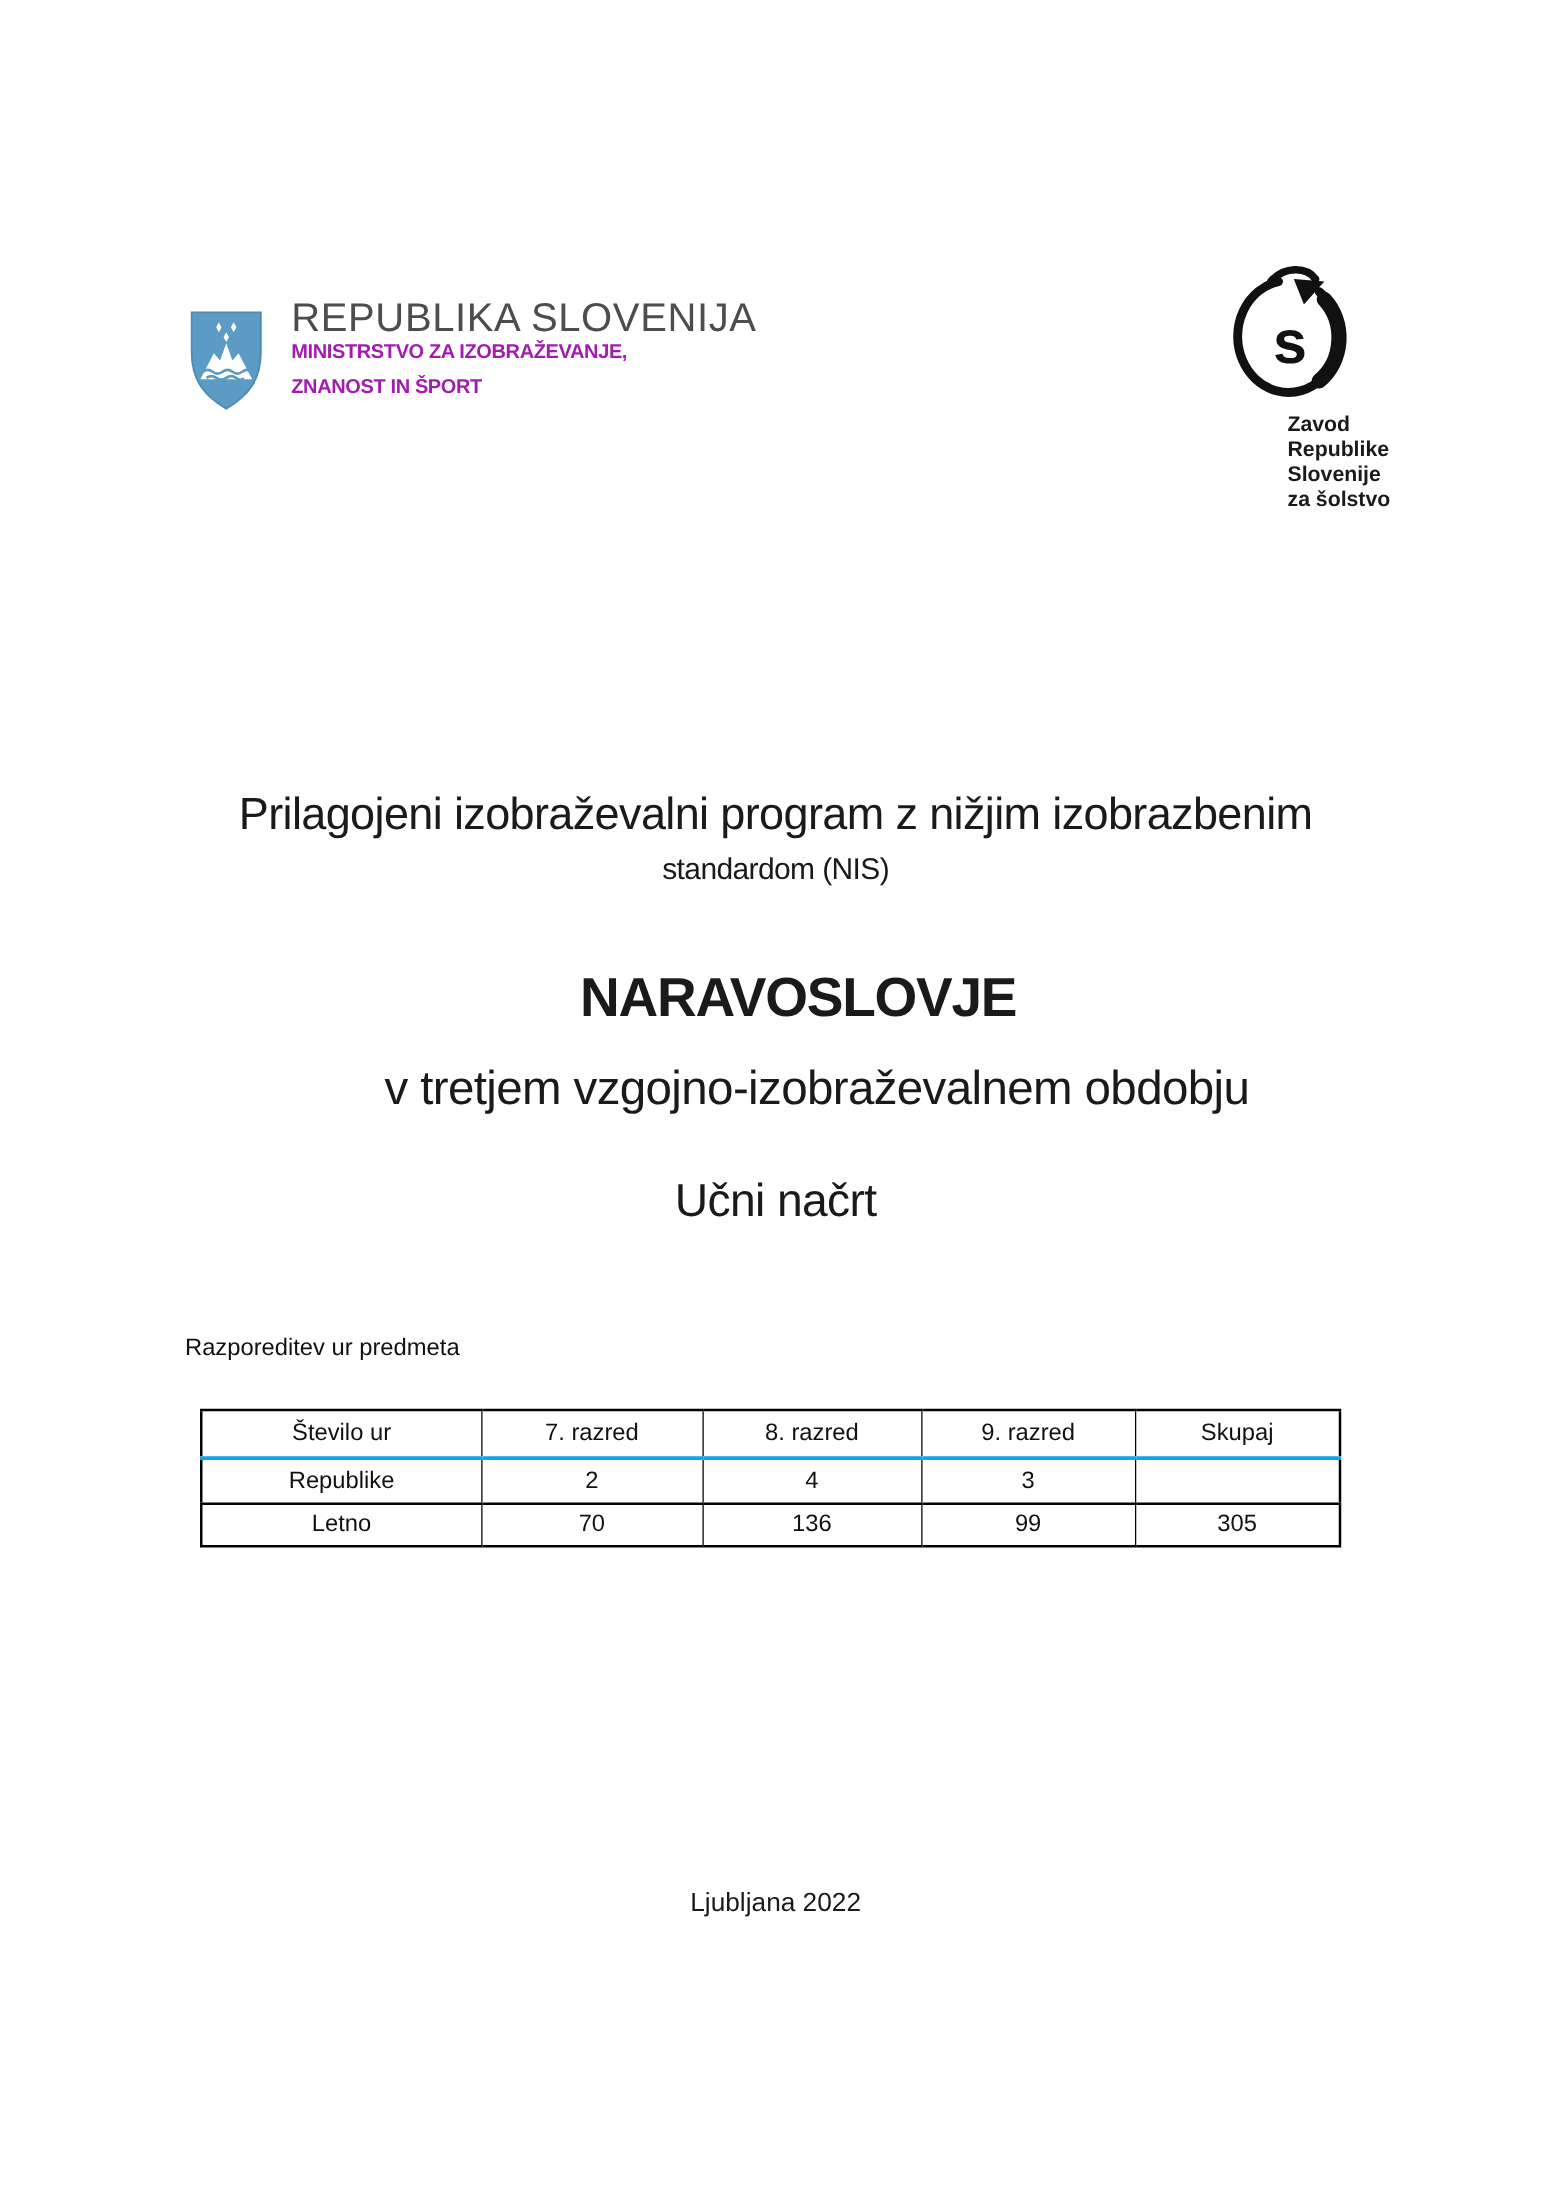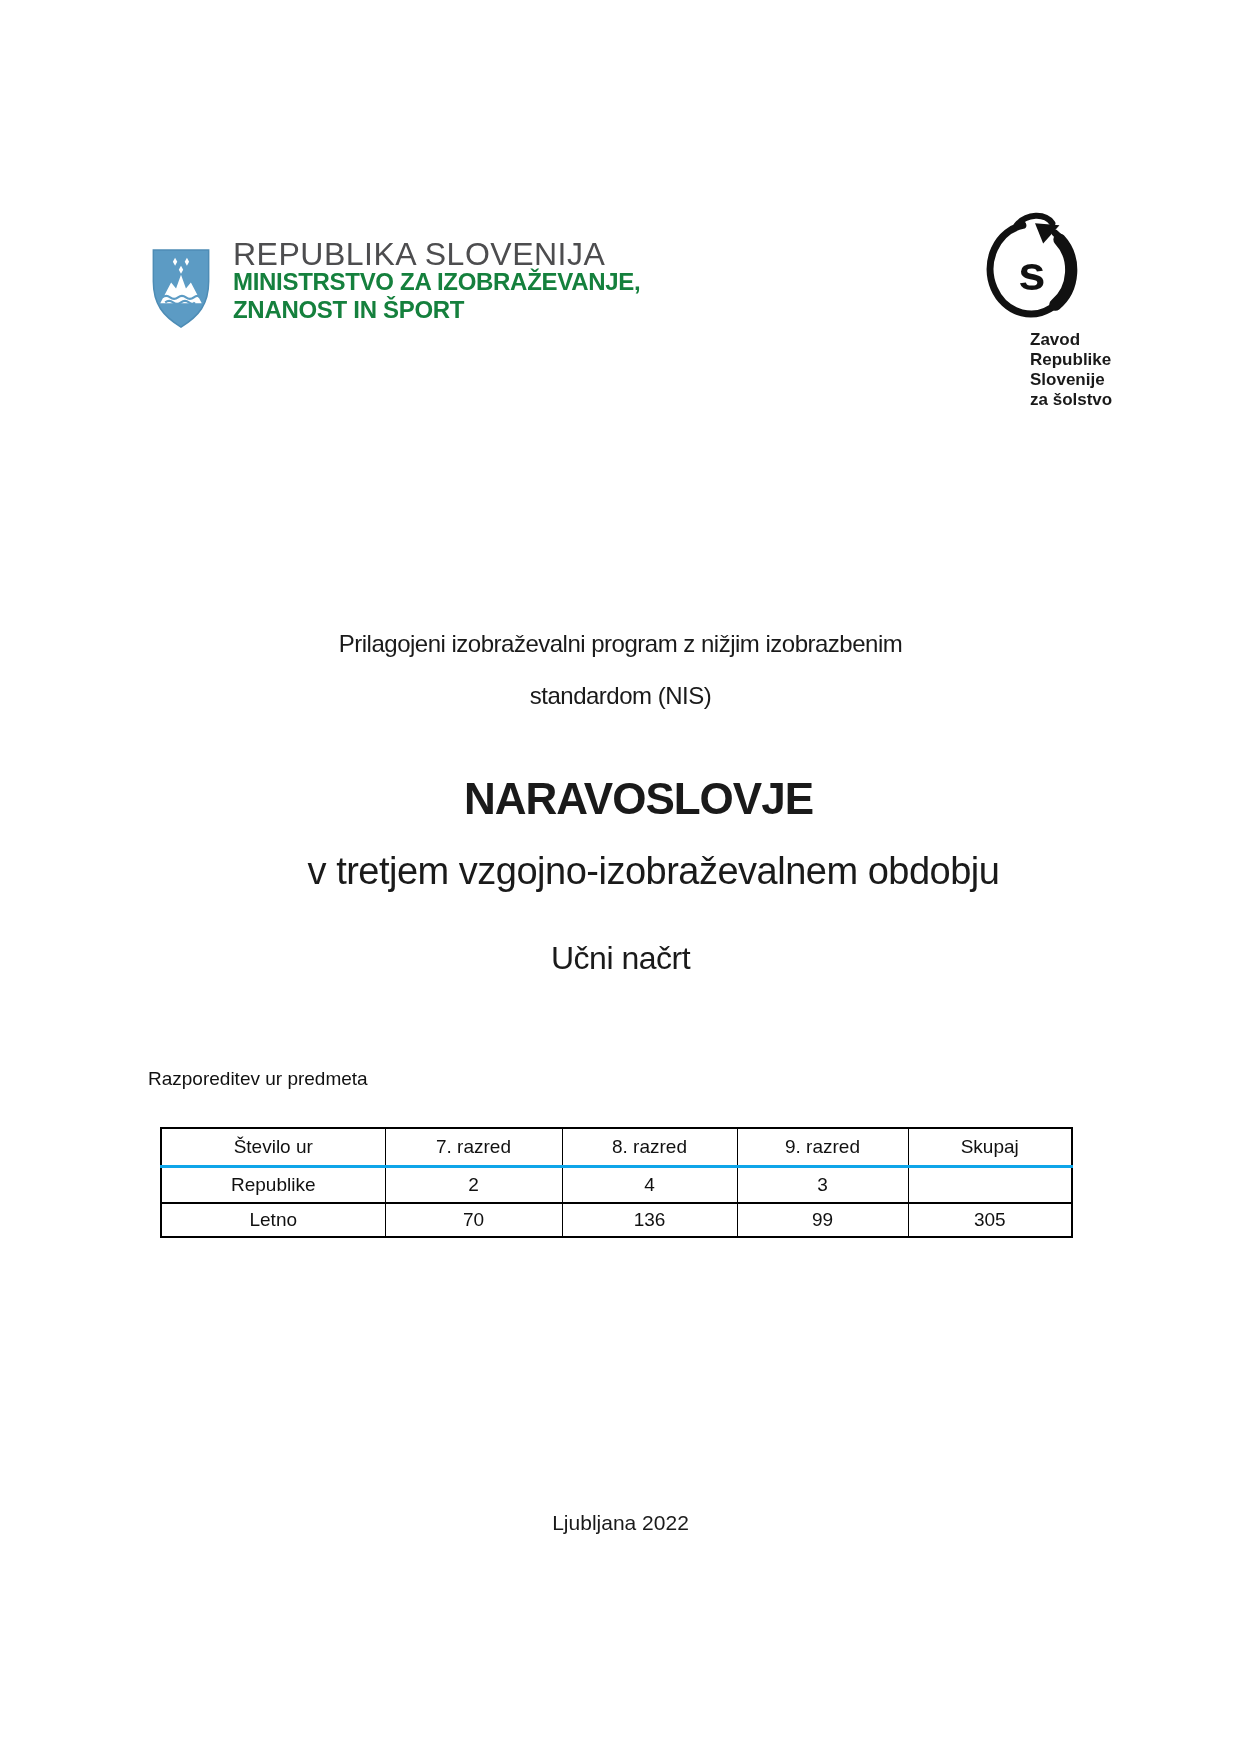--- a/index.html
+++ b/index.html
@@ -4,31 +4,31 @@
 <style>
   html,body{margin:0;padding:0;background:#ffffff;}
   .page{
     position:relative;width:1241px;height:1755px;background:#ffffff;overflow:hidden;
     font-family:"Liberation Sans",sans-serif;color:#1a1a1a;
   }
   
   .coat-of-arms{position:absolute;left:150px;top:246px;width:62px;height:84px;}
   .ministry-text{position:absolute;left:233px;top:240px;line-height:28px;white-space:nowrap;}
   .min-line1{font-size:32px;font-weight:400;color:#4d4d4f;letter-spacing:0.5px;}
-  .min-line2,.min-line3{font-size:24px;font-weight:700;color:#15803d;letter-spacing:-0.3px;}
+  .min-line2,.min-line3{font-size:16px;font-weight:700;color:#a21caf;letter-spacing:-0.3px;}
   
   .zavod-logo{position:absolute;left:978px;top:210px;width:112px;height:116px;}
   .zavod-text{position:absolute;left:1030px;top:330px;font-size:17px;font-weight:700;color:#1a1a1a;line-height:20px;white-space:nowrap;}
   
   .center-line{position:absolute;left:0;width:100%;text-align:center;white-space:nowrap;}
-  .title-program-1{top:630px;font-size:24px;letter-spacing:-0.5px;}
+  .title-program-1{top:630px;font-size:36px;letter-spacing:-0.5px;}
   .title-program-2{top:682px;font-size:24px;letter-spacing:-0.5px;}
   .title-subject{top:774px;font-size:44px;font-weight:700;letter-spacing:-1px;margin-left:18px;}
   .title-period{top:850px;font-size:38px;letter-spacing:-0.5px;padding-left:33px;}
-  .title-doctype{top:940px;font-size:32px;letter-spacing:-0.5px;}
+  .title-doctype{top:940px;font-size:37px;letter-spacing:-0.5px;}
   
   .table-caption{position:absolute;left:148px;top:1068px;font-size:19px;color:#111;}
   table.hours{
     position:absolute;left:160px;top:1127px;width:911px;
     border-collapse:collapse;table-layout:fixed;
     font-size:19px;color:#111;border:2px solid #000;
   }
   table.hours th,table.hours td{
     border-left:1px solid #000;border-right:1px solid #000;
     border-top:2px solid #000;border-bottom:2px solid #000;

